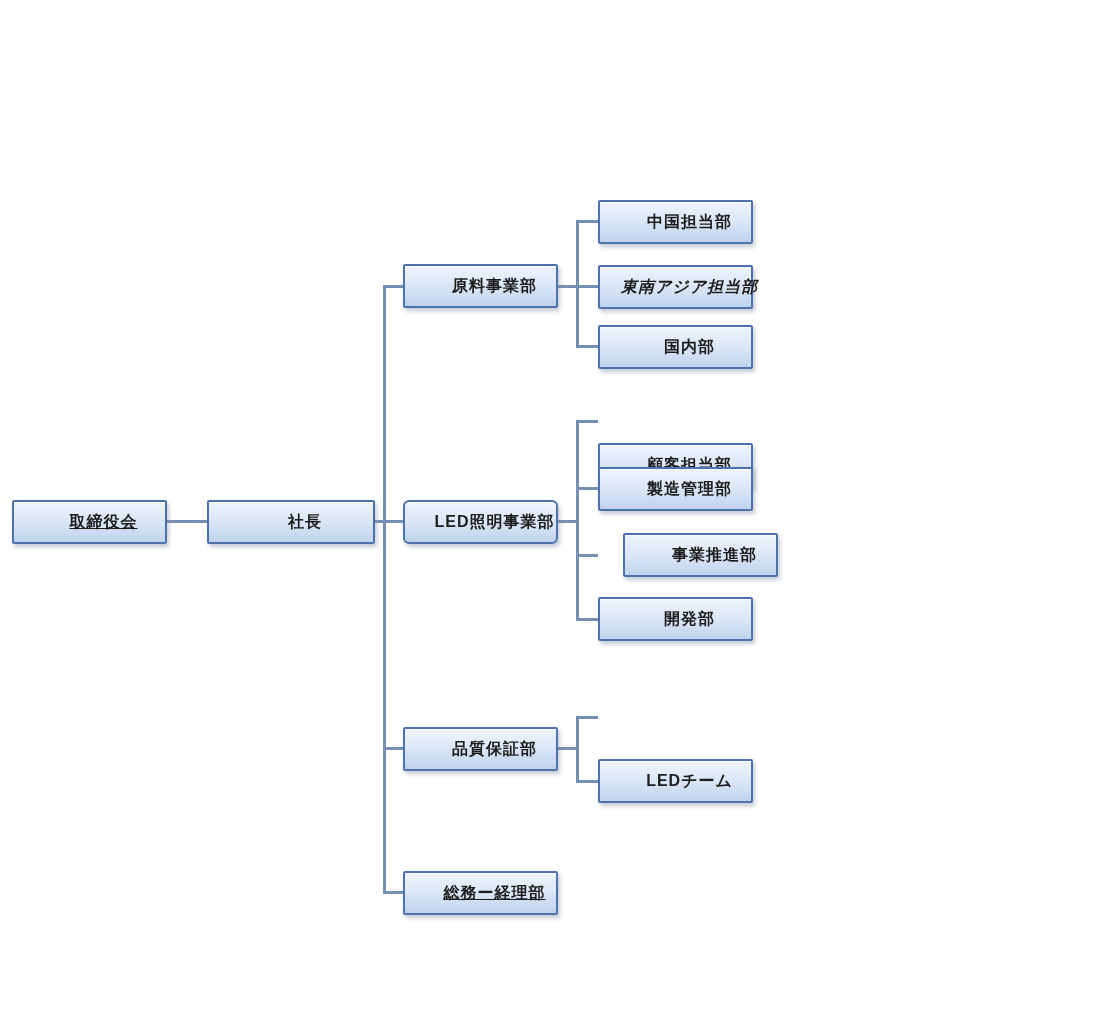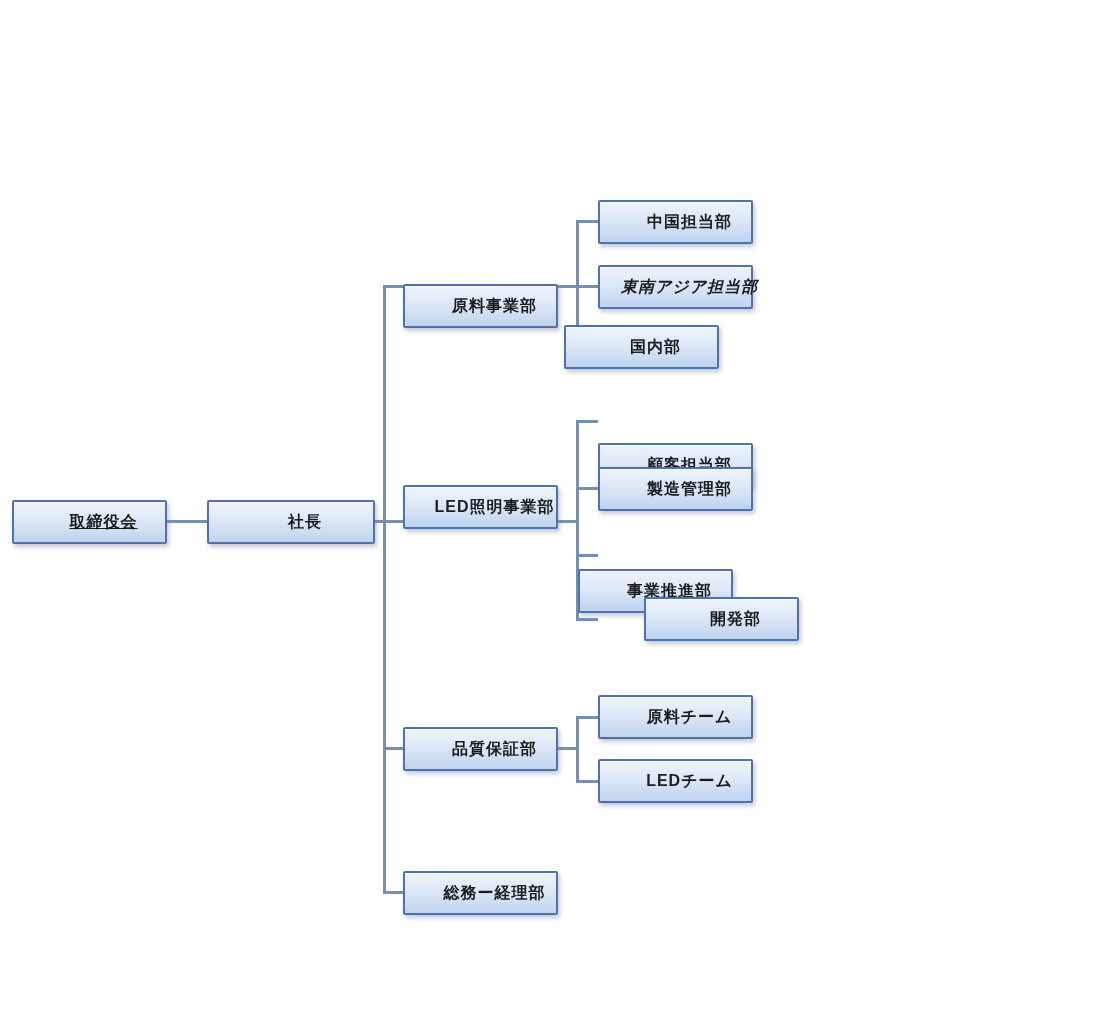--- a/index.html
+++ b/index.html
@@ -38,32 +38,32 @@
   }
   .conn {
     position: absolute;
     background: #7590b3;
   }
   
   #n-board     { left: 12px;  top: 500px; text-decoration: underline; }
   
   #n-president { left: 207px; top: 500px; width: 168px; }
   
-  #n-raw-div   { left: 403px; top: 264px; margin-top: 20px; }
-  #n-led-div   { left: 403px; top: 485px; }
+  #n-raw-div   { left: 403px; top: 264px; }
+  #n-led-div   { left: 403px; top: 500px; border-radius: 6px; }
   #n-qa-dept   { left: 403px; top: 727px; }
-  #n-ga-dept   { left: 403px; top: 871px; }
+  #n-ga-dept   { left: 403px; top: 871px; text-decoration: underline; }
   
   #n-china     { left: 598px; top: 200px; }
   #n-sea       { left: 598px; top: 265px; font-style: italic; }
-  #n-domestic  { left: 564px; top: 325px; }
+  #n-domestic  { left: 598px; top: 325px; }
   #n-customer  { left: 598px; top: 399px; margin-top: 44px; }
   #n-mfg       { left: 598px; top: 467px; }
-  #n-promo     { left: 578px; top: 533px; margin-top: 36px; }
-  #n-dev       { left: 598px; top: 597px; margin-left: 46px; }
+  #n-promo     { left: 623px; top: 533px; }
+  #n-dev       { left: 598px; top: 597px; }
   #n-raw-team  { left: 598px; top: 695px; }
   #n-led-team  { left: 598px; top: 759px; }
 </style>
 </head>
 <body>
 
 <div class="canvas">
 
   <div class="conn" style="left:167px;top:520px;width:40px;height:3px"></div>
   <div class="conn" style="left:361px;top:520px;width:42px;height:3px"></div>
@@ -97,16 +97,15 @@
   <div class="node" id="n-qa-dept">品質保証部</div>
   <div class="node" id="n-ga-dept">総務ー経理部</div>
 
   <div class="node" id="n-china">中国担当部</div>
   <div class="node" id="n-sea">東南アジア担当部</div>
   <div class="node" id="n-domestic">国内部</div>
   <div class="node" id="n-customer">顧客担当部</div>
   <div class="node" id="n-mfg">製造管理部</div>
   <div class="node" id="n-promo">事業推進部</div>
   <div class="node" id="n-dev">開発部</div>
-  <div class="node" id="n-raw-team">原料チーム</div>
   <div class="node" id="n-led-team">LEDチーム</div>
 
 </div>
 
 </body></html>

